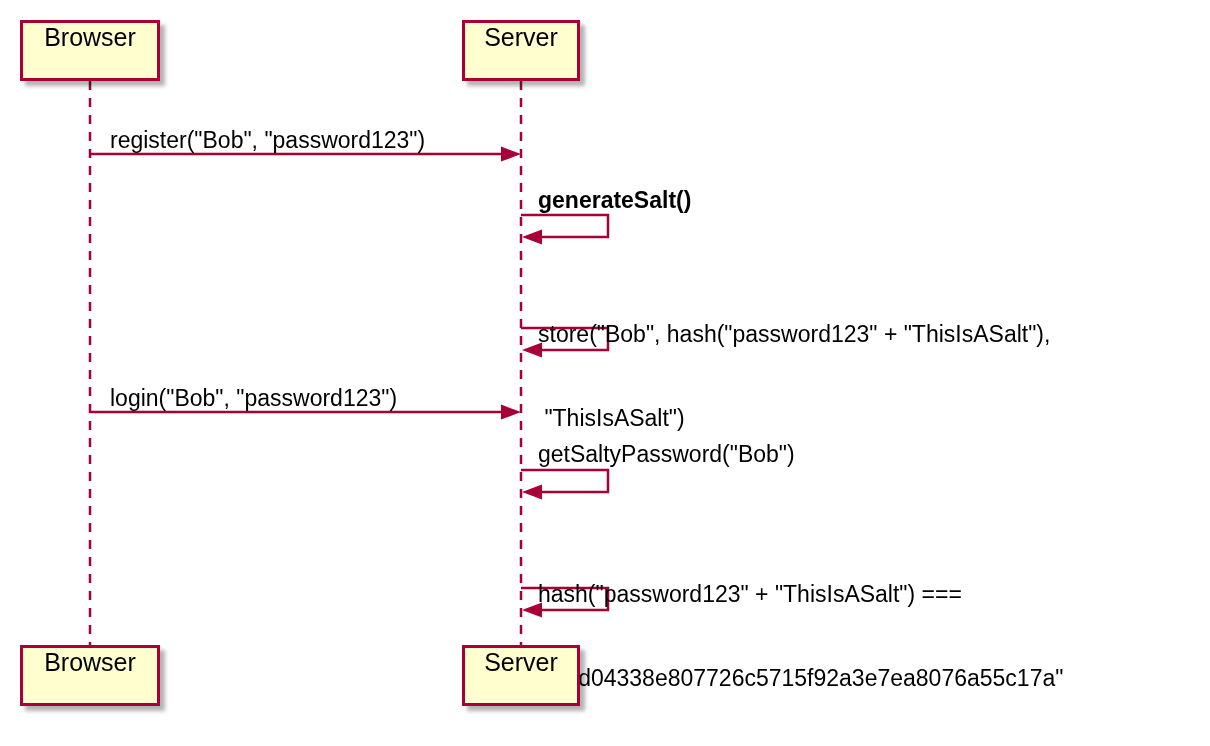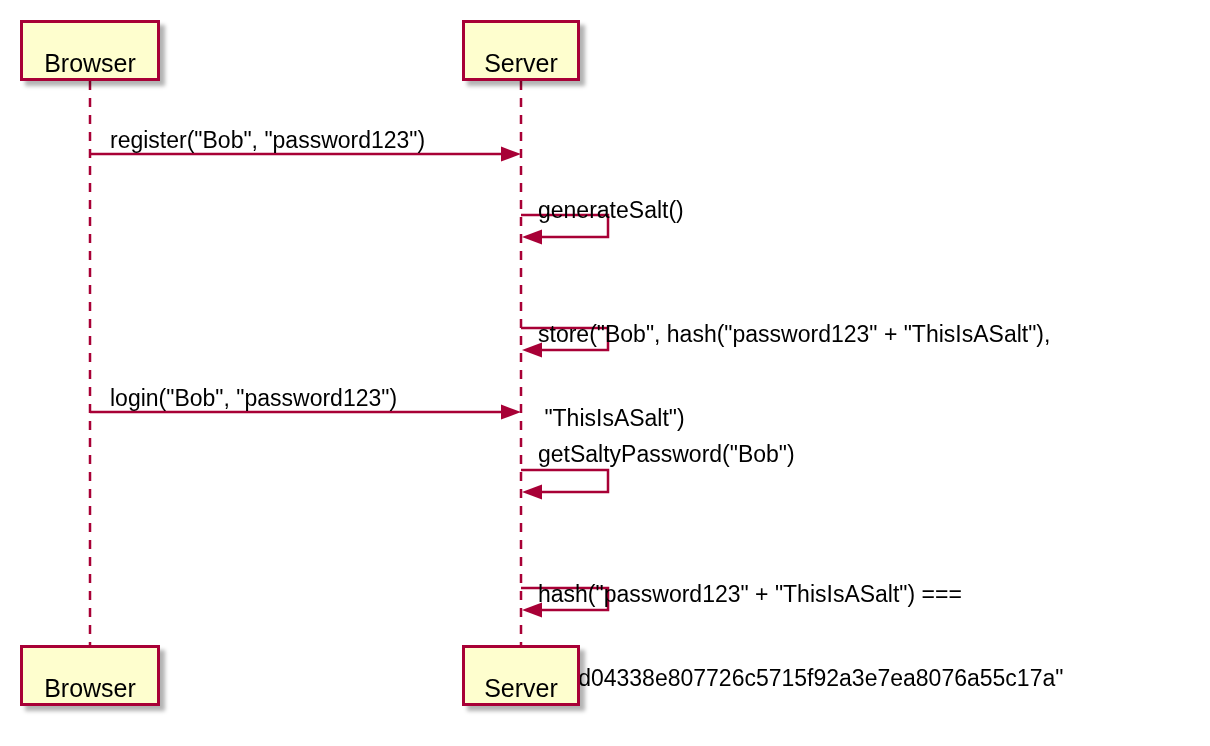--- a/index.html
+++ b/index.html
@@ -41,21 +41,21 @@
     stroke: none;
   }
   .participant {
     position: absolute;
     height: 61px;
     box-sizing: border-box;
     background: var(--participant-fill);
     border: 3px solid var(--participant-border);
     box-shadow: 5px 5px 4px rgba(0,0,0,0.30);
     display: flex;
-    align-items: flex-end;
+    align-items: flex-start;
     justify-content: center;
     font-size: 25px;
     color: var(--text-color);
   }
   .msg-label {
     position: absolute;
     font-size: 23px;
     line-height: 28px;
     white-space: pre;
     color: var(--text-color);
@@ -110,21 +110,21 @@
   <div class="participant" style="left:20px; top:20px; width:140px;">
     <span>Browser</span>
   </div>
 
   <div class="participant" style="left:462px; top:20px; width:118px;">
     <span>Server</span>
   </div>
 
   <div class="msg-label" style="left:110px; top:126px;">register("Bob", "password123")</div>
 
-  <div class="msg-label" style="left:538px; top:196px;">generateSalt()</div>
+  <div class="msg-label" style="left:538px; top:186px;font-weight:bold;">generateSalt()</div>
 
   <div class="msg-label" style="left:538px; top:264px;">
     <div>store("Bob", hash("password123" + "ThisIsASalt"),</div>
     <div> "ThisIsASalt")</div>
   </div>
 
   <div class="msg-label" style="left:110px; top:384px;">login("Bob", "password123")</div>
 
   <div class="msg-label" style="left:538px; top:440px;">getSaltyPassword("Bob")</div>
 

